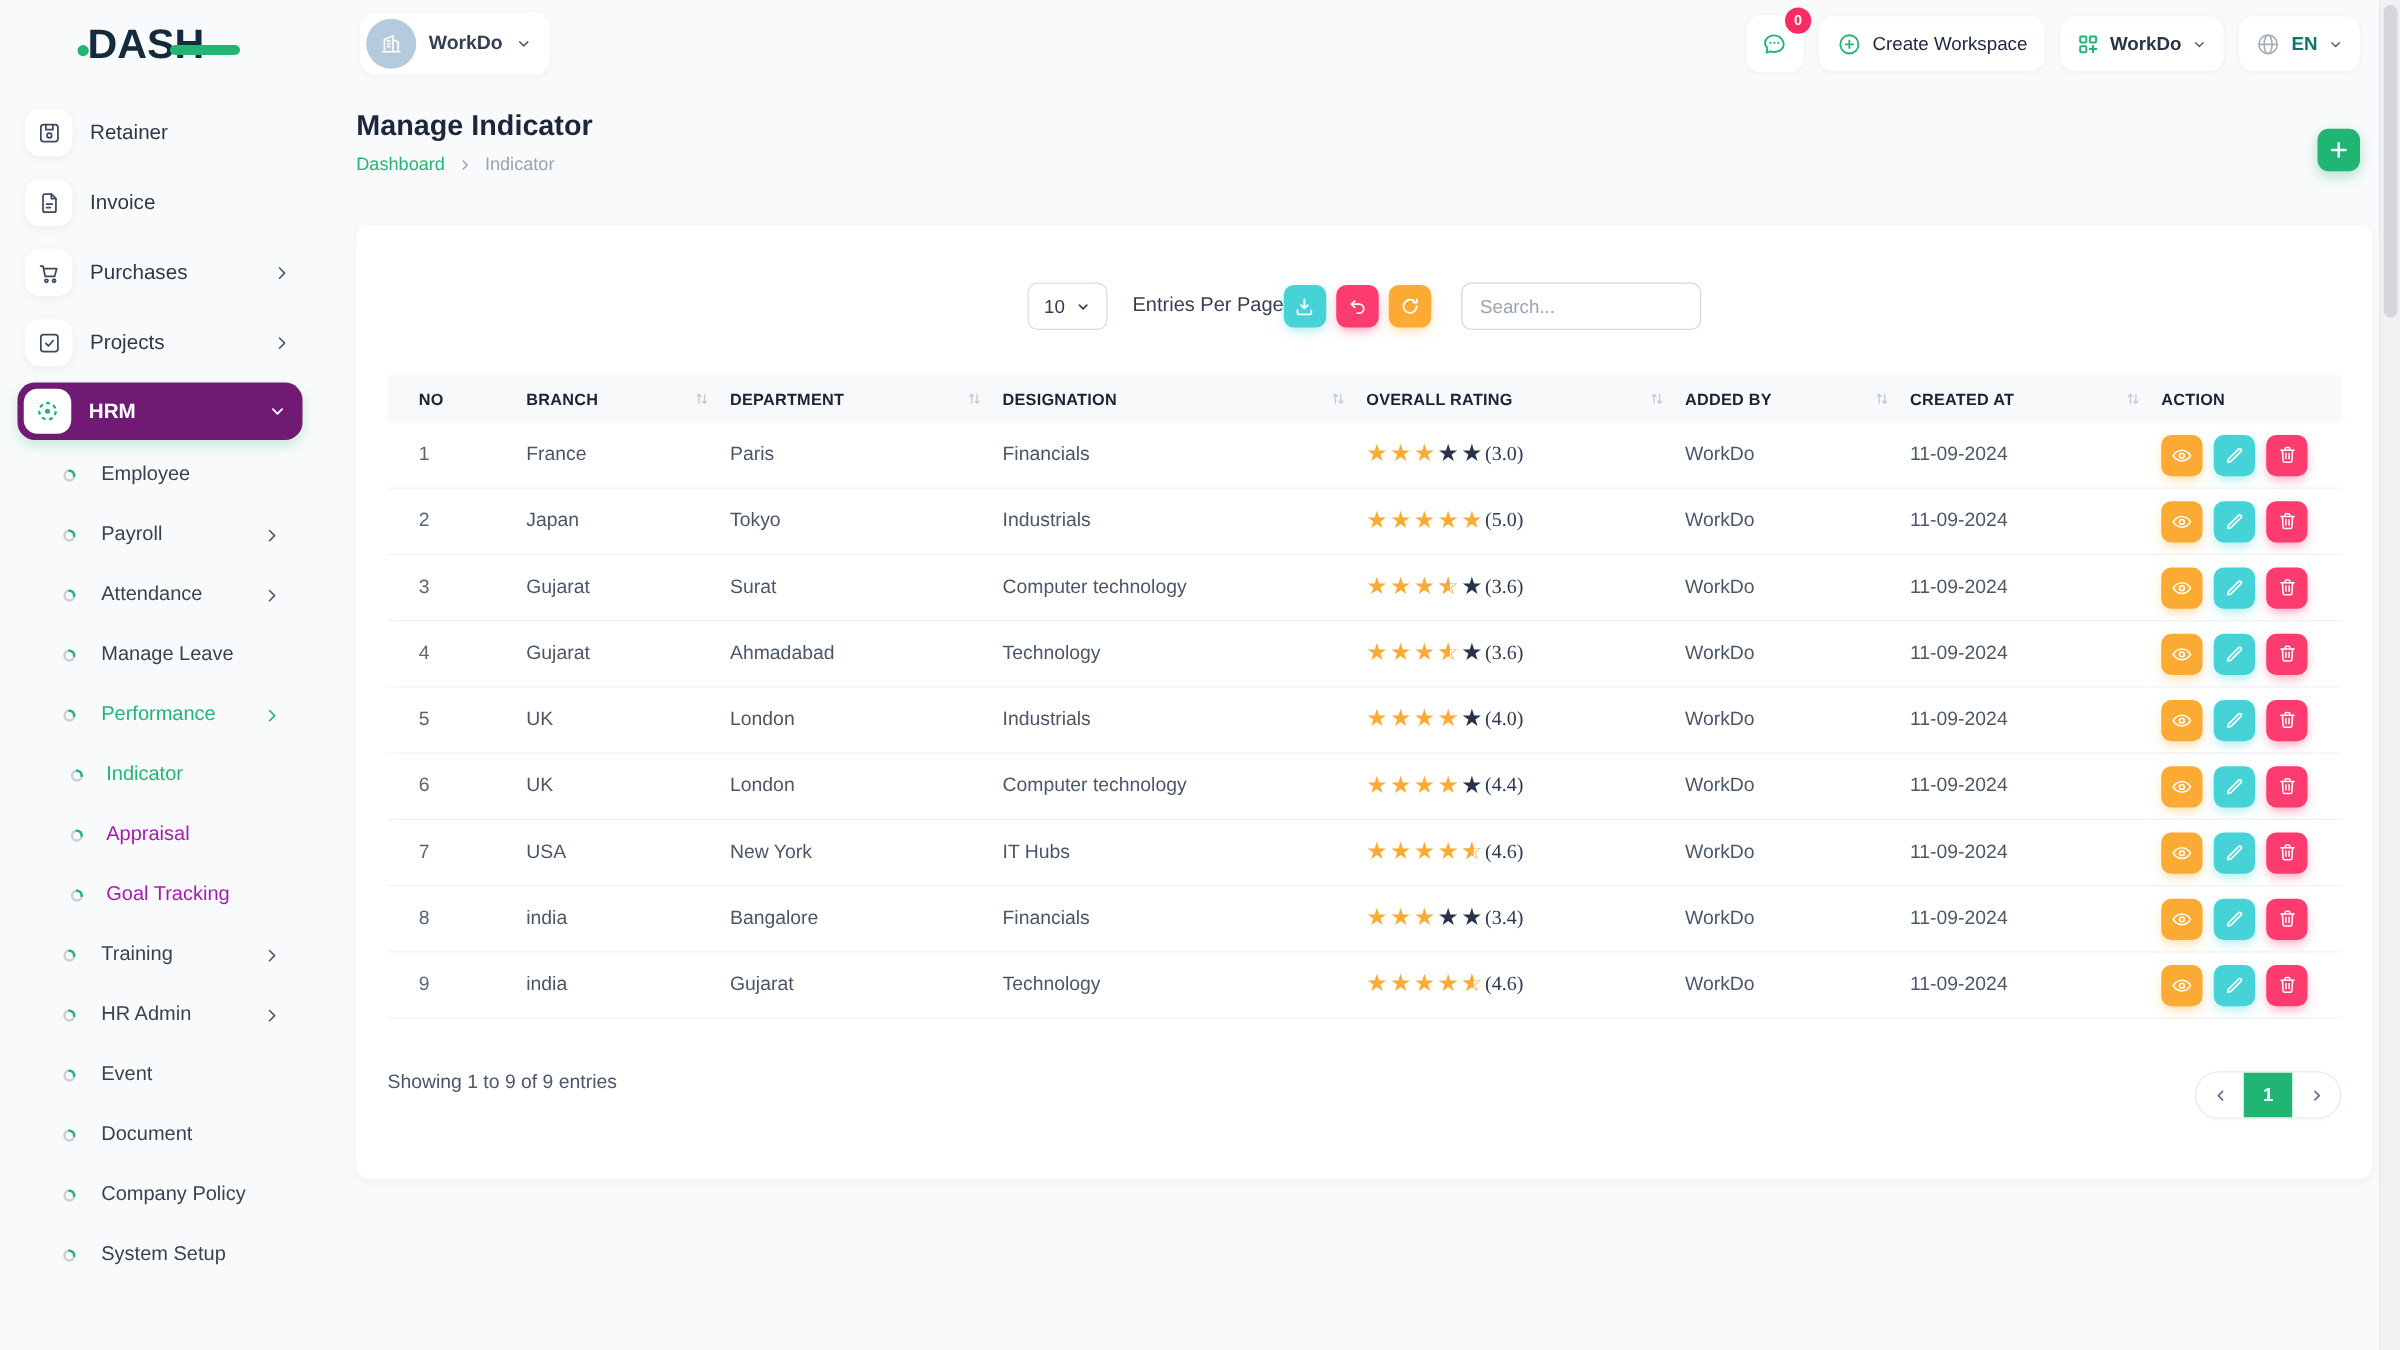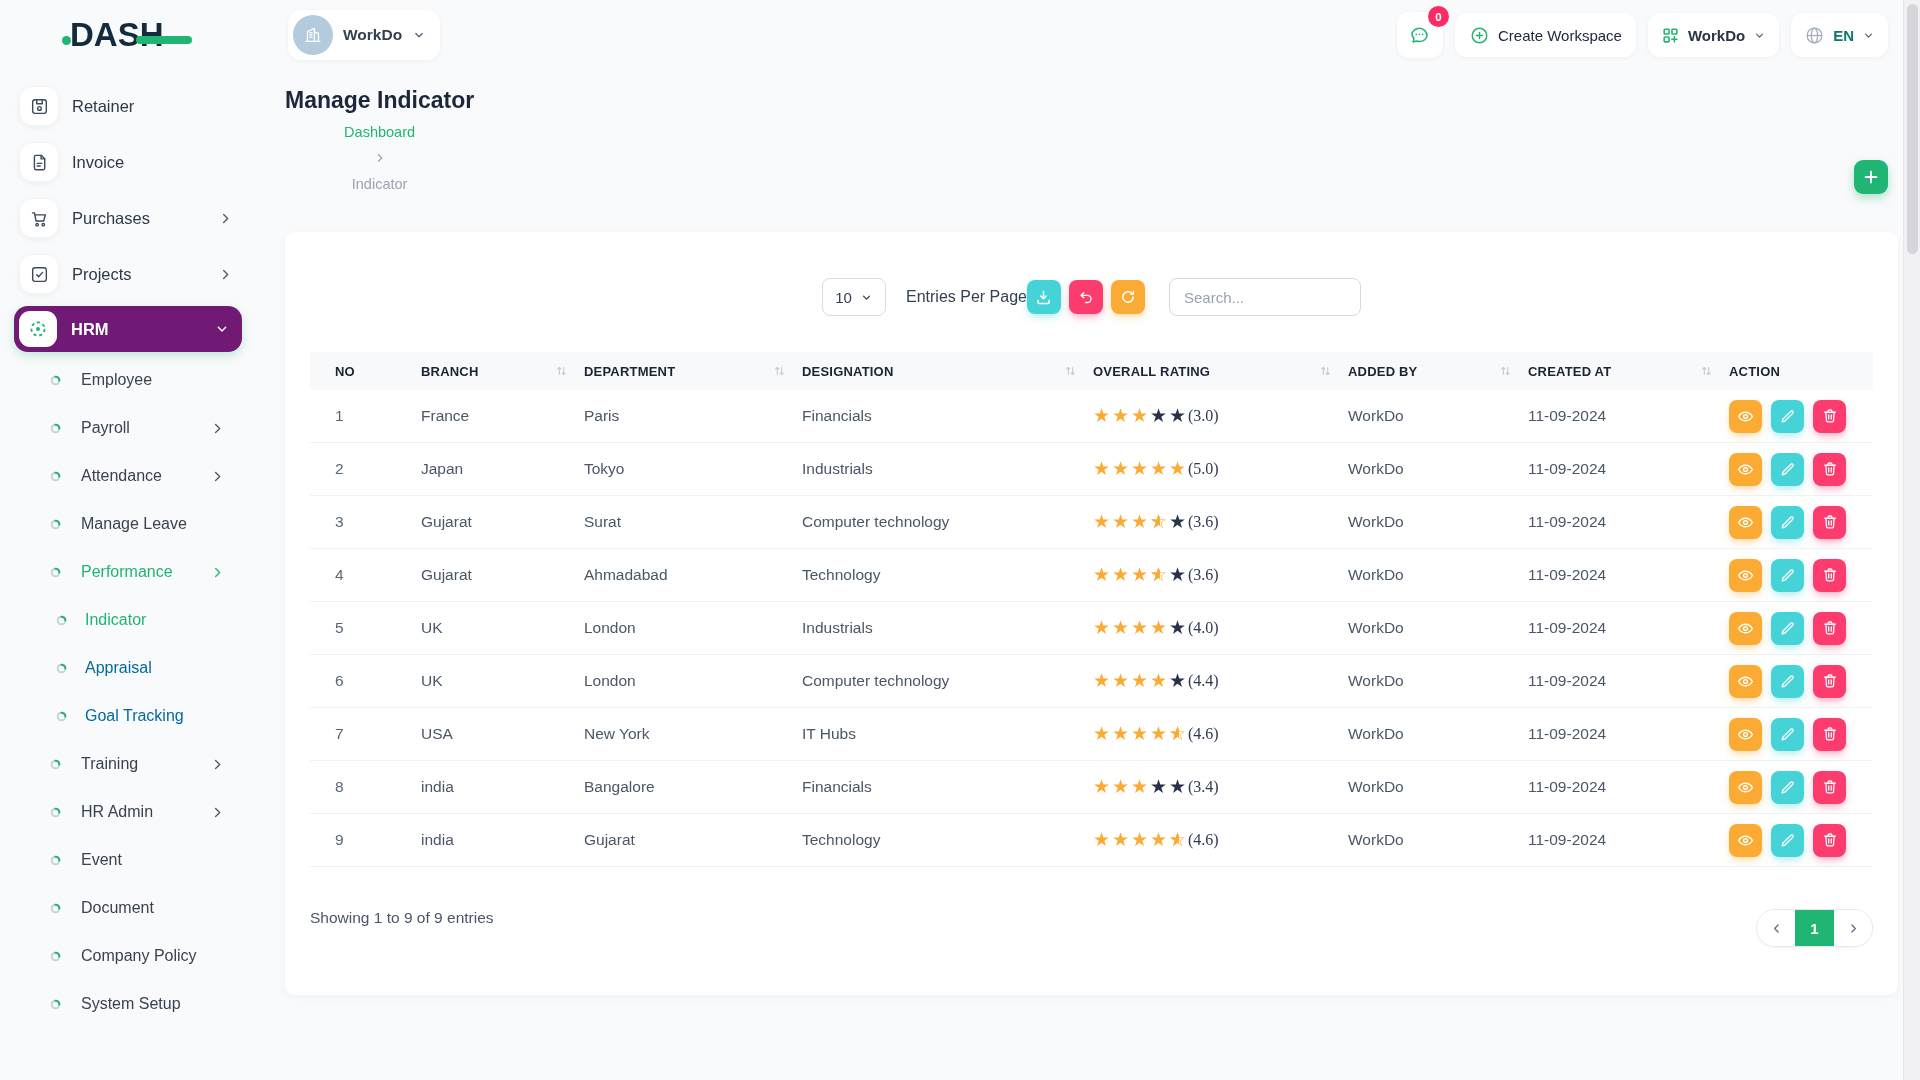--- a/index.html
+++ b/index.html
@@ -22,21 +22,21 @@
   .logo-bar { position:absolute; left:136px; top:36px; width:56px; height:8px; border-radius:4px; background:#21b573; }
   .menu { padding-top:8px; }
   .srow { display:flex; align-items:center; position:relative; width:100%; text-align:left; }
   .srow.lvl0 { height:56px; padding-left:20px; }
   .srow.lvl1 { height:48px; padding-left:50px; }
   .srow.lvl2 { height:48px; padding-left:56px; }
   .ibox { width:38px; height:38px; border-radius:12px; background:#ffffff; box-shadow:0 2px 7px rgba(30,50,80,.07); display:flex; align-items:center; justify-content:center; color:#3c4a5d; flex:0 0 38px; }
   .lvl0 .slabel { margin-left:14px; font-size:16.5px; font-weight:500; color:#2e3948; }
   .bullet { display:flex; color:#c9d1da; flex:0 0 11px; }
   .lvl1 .slabel { margin-left:20px; font-size:16px; color:#39434f; }
-  .lvl2 .slabel { margin-left:18px; font-size:16px; color:#0369a1; }
+  .lvl2 .slabel { margin-left:18px; font-size:16px; color:#a21caf; }
   .schev { position:absolute; color:#4a5668; display:flex; }
   .lvl0 .schev { right:52px; }
   .lvl1 .schev { right:60px; }
   .srow.active .slabel { color:#21b573; }
   .srow.active .schev { color:#21b573; }
   
   .srow.pillrow { height:54px; padding:0; }
   .hrm-pill { margin:0 43px 0 14px; width:228px; height:46px; border-radius:14px; background:#701a75; display:flex; align-items:center; padding:0 12px 0 5px; box-shadow:0 4px 10px rgba(33,181,115,.25); }
   .hrm-pill .ibox { width:36px; height:36px; border-radius:11px; color:#21b573; box-shadow:none; }
   .hrm-pill .slabel { margin-left:14px; font-size:16.5px; font-weight:700; color:#ffffff !important; }
@@ -55,23 +55,23 @@
   .badge { position:absolute; top:-6px; right:-6px; min-width:21px; height:21px; border-radius:11px; background:#fb2c63; color:#fff; font-size:11.5px; font-weight:700; display:flex; align-items:center; justify-content:center; padding:0 5px; }
   .create { height:44px; padding:0 14px; gap:8px; font-size:15px; font-weight:500; color:#20293f; }
   .create .cicon { color:#21b573; display:flex; }
   .appsw { height:44px; padding:0 13px; gap:8px; font-size:15px; font-weight:600; color:#2a3447; }
   .appsw .gicon { color:#21b573; display:flex; }
   .lang { height:44px; padding:0 13px; gap:8px; font-size:15px; font-weight:600; color:#0f766e; }
   .lang .globe { color:#a5aeba; display:flex; }
 
   
   .content { padding:16px 0 0 0; }
-  .page-head { display:flex; justify-content:space-between; align-items:flex-end; padding-right:15px; }
+  .page-head { display:flex; justify-content:space-between; align-items:center; padding-right:15px; }
   .page-title { font-size:23px; font-weight:700; color:#1d273b; line-height:28px; }
-  .breadcrumb { margin-top:8px; font-size:14.5px; line-height:20px; display:flex; align-items:center; gap:10px;flex-direction:column; }
+  .breadcrumb { margin-top:8px; font-size:14.5px; line-height:20px; display:flex; align-items:center; gap:10px; }
   .bc-home { color:#21b573; text-decoration:none; }
   .bc-sep { color:#9aa3b0; display:flex; }
   .bc-cur { color:#9aa3b0; }
   .add-btn { margin-top:12px; width:34px; height:34px; border-radius:9px; background:#21b573; display:flex; align-items:center; justify-content:center; box-shadow:0 4px 10px rgba(33,181,115,.35); }
 
   
   .card { margin:38px 5px 0 0; background:#ffffff; border-radius:10px; box-shadow:0 2px 8px rgba(16,24,40,.04); padding:46px 25px 48px; }
   .toolbar { display:flex; align-items:center; justify-content:center; }
   .tleft { display:flex; align-items:center; }
   .select { width:64px; height:38px; border:1px solid #d7dce3; border-radius:8px; background:#fff; display:flex; align-items:center; justify-content:center; gap:8px; font-size:15px; color:#333f52; }

